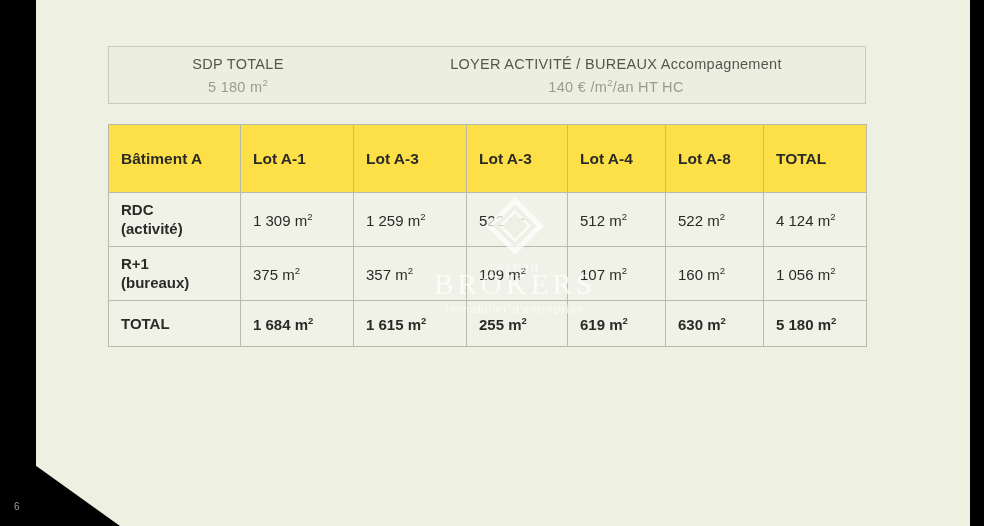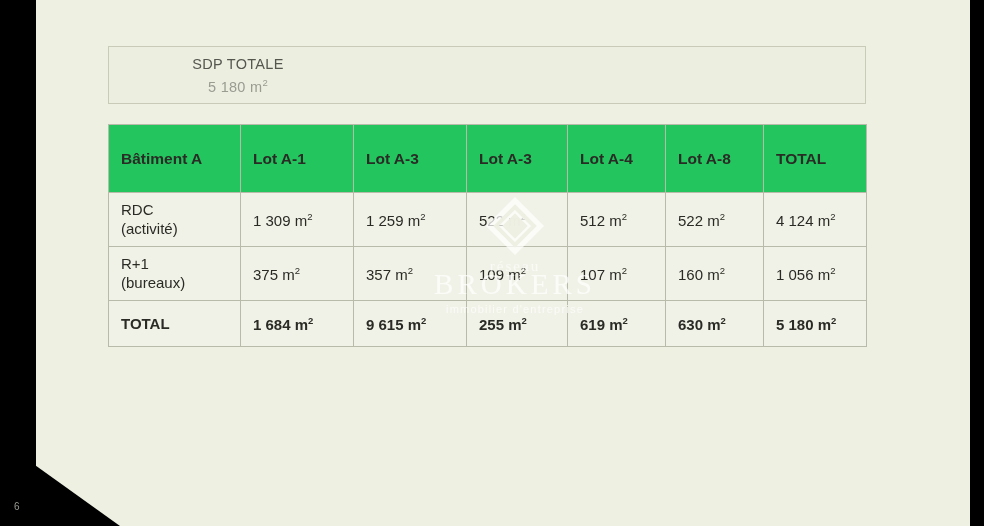--- a/index.html
+++ b/index.html
@@ -112,28 +112,28 @@
     padding: 0 12px;
     font-size: 15px;
     color: #2b2b26;
     vertical-align: middle;
     box-sizing: border-box;
   }
   tr.head td {
     height: 68px;
     font-weight: bold;
     font-size: 15.5px;
-    background: #22c55e;
+    background: #fde047;
   }
   tr.body td {
     height: 54px;
     background: #f1f2e7;
   }
   tr.body td.rowhead {
-    font-weight: normal;
+    font-weight: bold;
     line-height: 1.25;
     margin-top: 44px;
   }
   tr.body td.total-col {
     font-weight: normal;
     margin-top: 40px;
   }
   tr.total td {
     height: 46px;
     font-weight: bold;
@@ -199,20 +199,24 @@
 
   <div class="header-box">
     <div class="header-inner">
       <div class="hcol left">
         <div class="line1">SDP TOTALE</div>
         <div class="line2">
           <span>5 180 m</span><span class="sup">2</span>
         </div>
       </div>
       <div class="hcol right">
+        <div class="line1">LOYER ACTIVITÉ / BUREAUX Accompagnement</div>
+        <div class="line2">
+          <span>140 € /m</span><span class="sup">2</span><span>/an HT HC</span>
+        </div>
       </div>
     </div>
   </div>
 
   <div class="watermark">
     <div class="wm-diamond">
       <svg width="62" height="62" viewBox="0 0 62 62" aria-hidden="true">
         <g fill="#ffffff" opacity="0.72">
           <path d="M31 2 L60 31 L31 60 L2 31 Z"></path>
         </g>
@@ -274,21 +278,21 @@
           <td><span>109 m</span><span class="sup">2</span></td>
           <td><span>107 m</span><span class="sup">2</span></td>
           <td><span>160 m</span><span class="sup">2</span></td>
           <td class="total-col"><span>1 056 m</span><span class="sup">2</span></td>
         </tr>
 
 
         <tr class="total">
           <td>TOTAL</td>
           <td><span>1 684 m</span><span class="sup">2</span></td>
-          <td><span>9 615 m</span><span class="sup">2</span></td>
+          <td><span>1 615 m</span><span class="sup">2</span></td>
           <td><span>255 m</span><span class="sup">2</span></td>
           <td><span>619 m</span><span class="sup">2</span></td>
           <td><span>630 m</span><span class="sup">2</span></td>
           <td><span>5 180 m</span><span class="sup">2</span></td>
         </tr>
       </tbody>
     </table>
   </div>
 
 </div>

